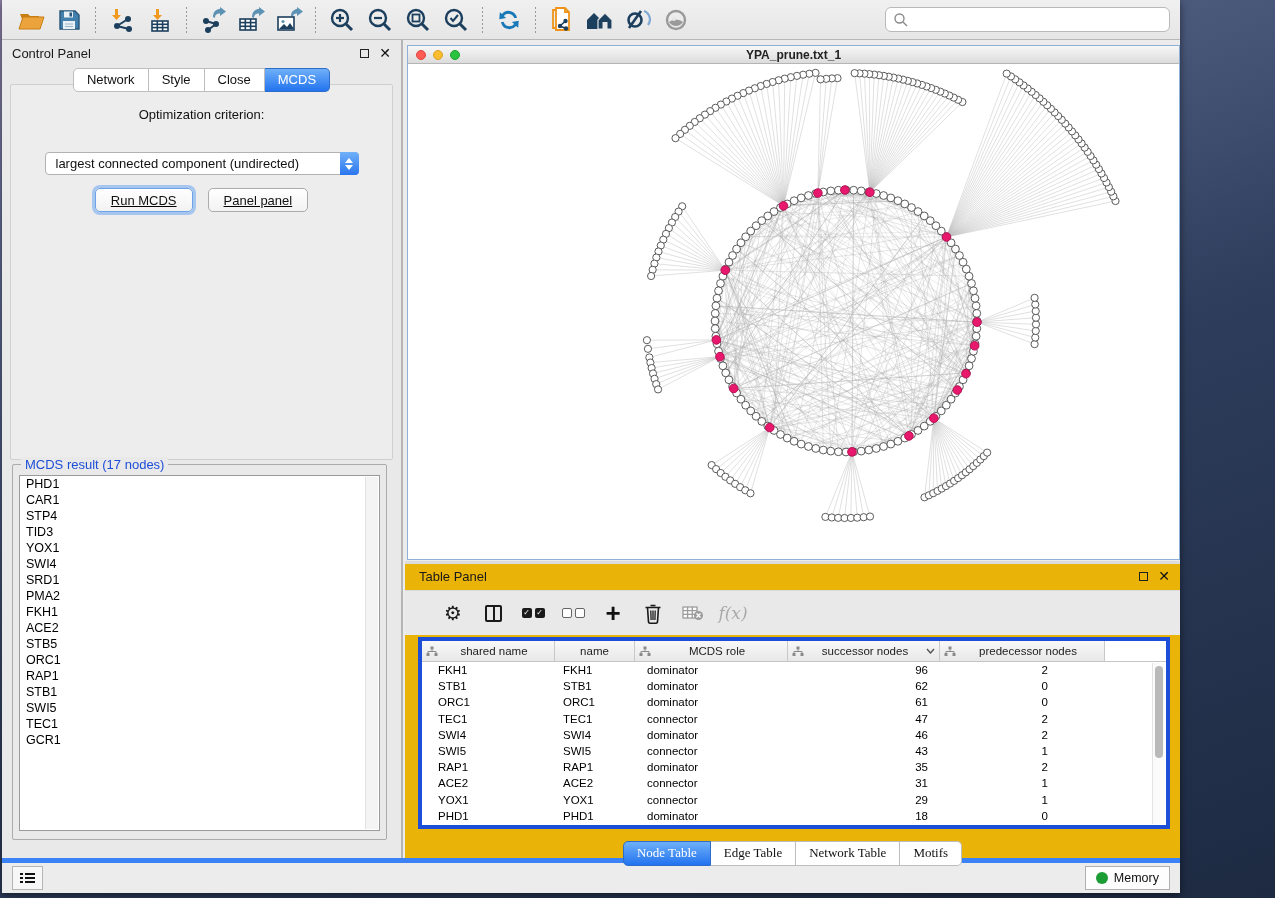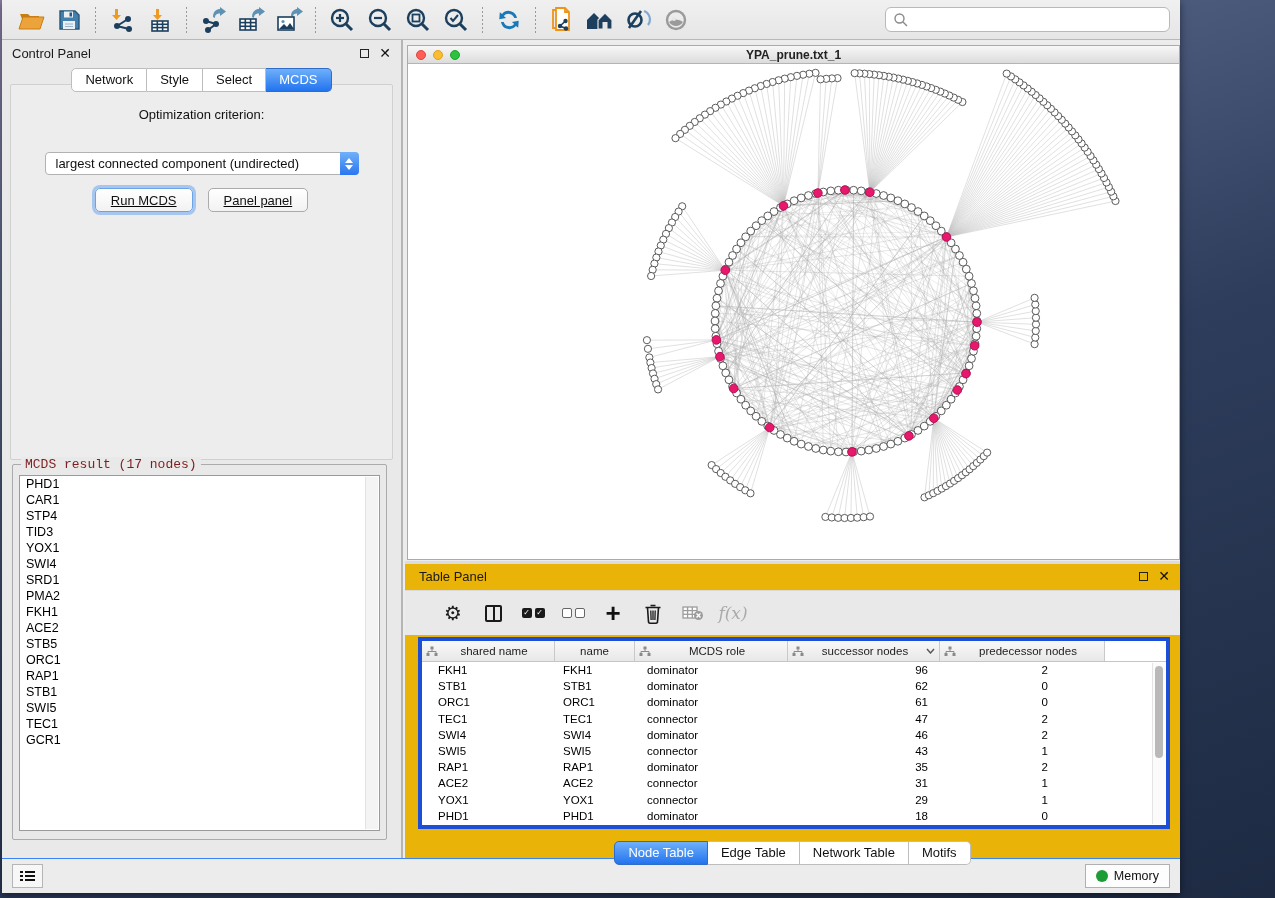--- a/index.html
+++ b/index.html
@@ -55,21 +55,21 @@
     border-top:5px solid #fff; }
   .cp-buttons { margin-top:13px; display:flex; justify-content:center; gap:15px;text-decoration:underline; }
   .mac-btn { height:24px; padding:0 15px; font-size:13px; color:#111; background:linear-gradient(#ffffff,#f2f2f2);
     border:1px solid #ababab; border-radius:5px; cursor:pointer;
     font-family:"Liberation Sans","DejaVu Sans",sans-serif; }
   .mac-btn.focused { border-color:#6ca3e8; box-shadow:0 0 0 3px rgba(110,165,240,.55); }
 
   .mcds-fieldset { position:absolute; left:10px; right:14px; top:424px; bottom:18px;
     border:1px solid #ababab; border-radius:2px; }
   .mcds-legend { position:absolute; top:-8px; left:8px; background:#e9e9e9; padding:0 4px;
-    font-size:13px; color:#7f1d1d;font-family:Liberation Mono, monospace; }
+    font-size:13px; color:#1d4ed8; }
   .mcds-list { position:absolute; left:6px; right:6px; top:10px; bottom:8px; background:#fff;
     border:1px solid #9a9a9a; overflow:hidden; }
   .mcds-scroll { position:absolute; top:1px; bottom:1px; right:1px; width:13px; background:#f4f4f4;
     border-left:1px solid #e2e2e2; }
   .mcds-item { font-size:12.5px; line-height:16px; padding-left:6px; color:#000; cursor:default; }
 
   
   #right-column { position:absolute; left:403px; right:0; top:0; bottom:0; }
 
   #network-window { position:absolute; top:5px; left:2px; right:0; height:515px;
@@ -108,25 +108,25 @@
   .th { display:flex; align-items:center; border-right:1px solid #c9c9c9; font-size:11.5px; color:#222;
     padding:0 4px; cursor:pointer; }
   .th .th-label { flex:1; text-align:center; white-space:nowrap; overflow:hidden; }
   .th-fill { flex:1; border-right:none; background:#fff; }
   .tbody .trow { display:flex; height:16.2px; align-items:center; cursor:default; }
   .td { font-size:11.5px; color:#000; white-space:nowrap; overflow:hidden; }
   .vscroll { position:absolute; top:22px; right:1px; bottom:1px; width:13px; background:#fbfbfb;
     border-left:1px solid #e4e4e4; }
   .vthumb { position:absolute; top:3px; left:2px; width:8px; height:92px; background:#b9b9b9; border-radius:4px; }
 
-  .tp-tabs { position:absolute; left:0; right:0; top:277px; display:flex; justify-content:center; }
+  .tp-tabs { position:absolute; left:0; right:0; top:277px; display:flex; justify-content:center;font-family:Liberation Serif, serif; }
 
   
   #status-bar { position:absolute; left:0; right:0; bottom:0; height:35px; background:#ececec;
-    border-top:1px solid #3b82f6; display:flex; align-items:center; padding:0 10px; }
+    border-top:5px solid #3b82f6; display:flex; align-items:center; padding:0 10px; }
   #list-btn { width:31px; height:24px; background:#f7f7f7; border:1px solid #b5b5b5; display:flex;
     align-items:center; justify-content:center; cursor:pointer; }
   .list-glyph { width:15px; height:11px; display:flex; flex-direction:column; justify-content:space-between; }
   .list-glyph i { display:block; height:2.4px; background:#111; position:relative; margin-left:5px; }
   .list-glyph i:before { content:""; position:absolute; left:-5px; top:0; width:3px; height:2.4px; background:#111; }
   #memory-btn { margin-left:auto; height:24px; background:#fdfdfd; border:1px solid #b0b0b0;
     display:flex; align-items:center; gap:6px; padding:0 10px; cursor:pointer; }
   .mem-dot { width:12px; height:12px; border-radius:50%; background:#1c9c35; }
   #memory-btn span { font-size:12.5px; color:#111; }
 </style>
@@ -303,21 +303,21 @@
       <div class="panel-header">
         <span>Control Panel</span>
         <span class="ph-icons">
           <span class="float-box"></span>
           <span class="close-x">✕</span>
         </span>
       </div>
       <div class="cp-tabs">
         <div class="tab">Network</div>
         <div class="tab">Style</div>
-        <div class="tab">Select</div>
+        <div class="tab">Close</div>
         <div class="tab active">MCDS</div>
       </div>
 
       <div class="cp-body">
         <div class="opt-label">Optimization criterion:</div>
         <div class="mcds-select">
           <span class="sel-text">largest connected component (undirected)</span>
           <span class="stepper">
             <span class="tri-up"></span>
               <span class="tri-dn"></span>

